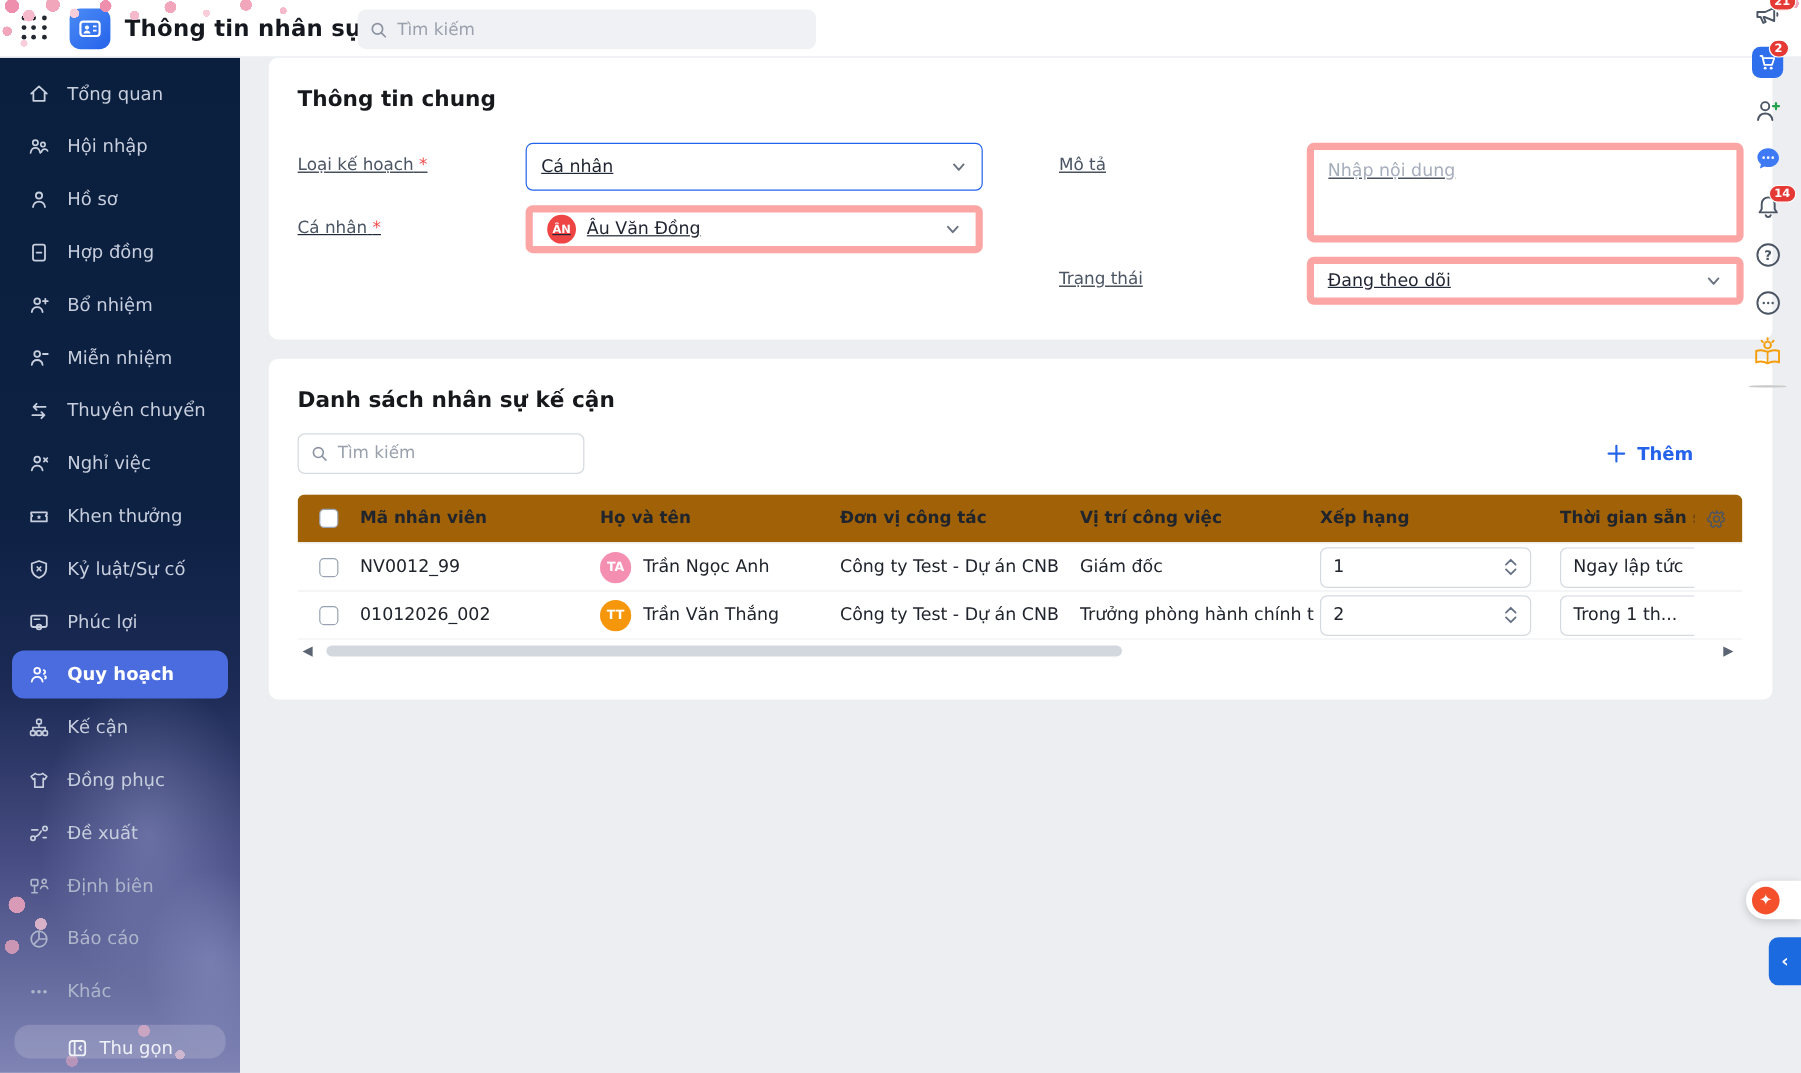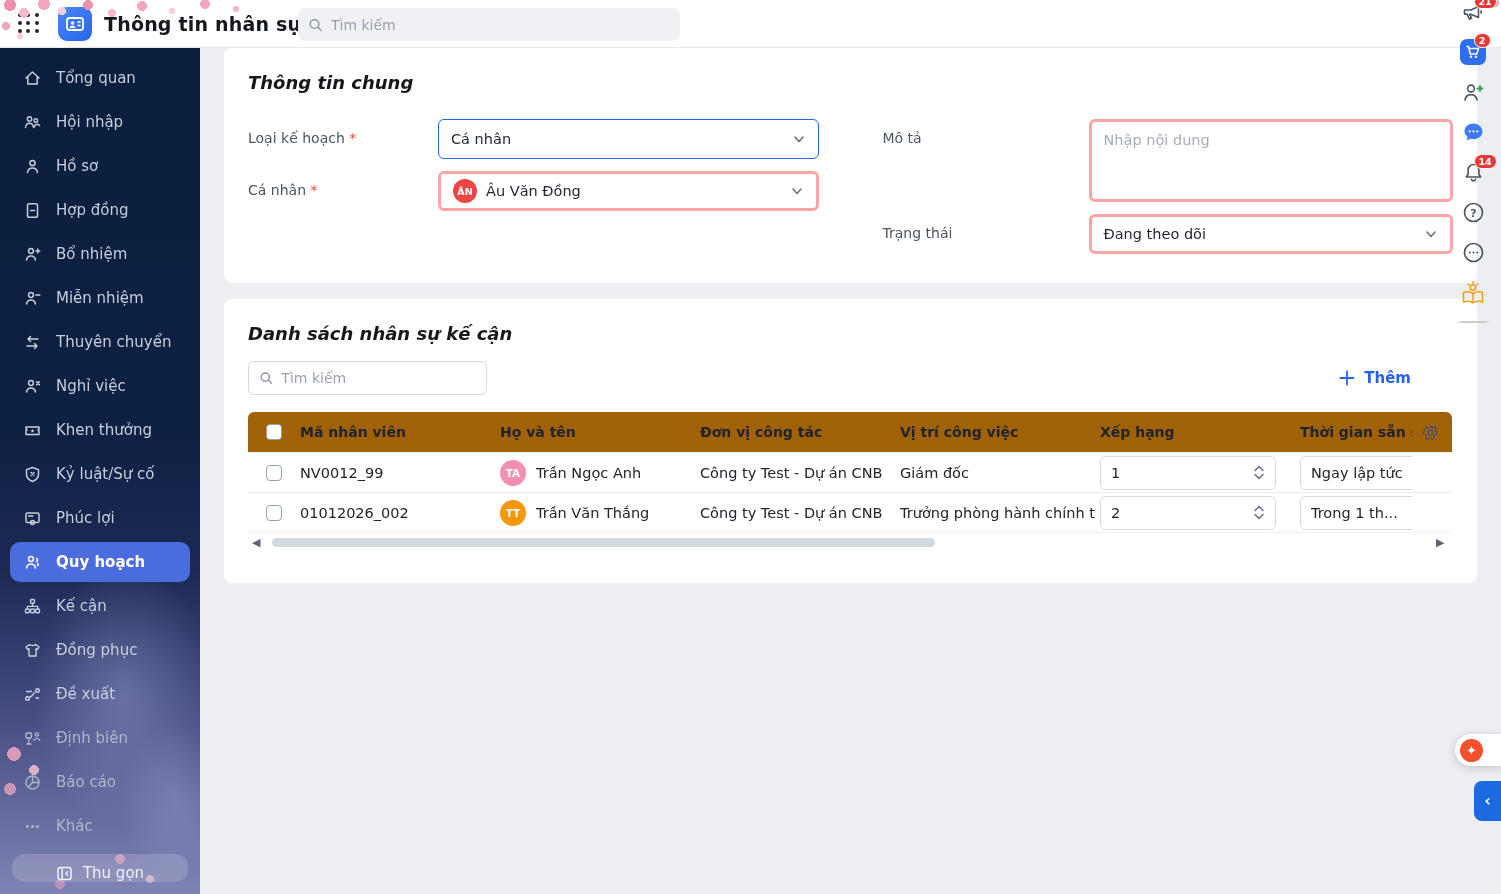--- a/index.html
+++ b/index.html
@@ -67,28 +67,28 @@
   .page-title { font-size:21px; font-weight:700; color:#17181c; }
   .page-actions { margin-left:auto; display:flex; gap:14px; }
   .btn { height:35px; border-radius:6px; font-size:14.5px; font-weight:600; padding:0 24px; display:flex; align-items:center; justify-content:center; cursor:pointer; border:1px solid transparent; font-family:inherit; }
   .btn-plain { background:#fff; border-color:#d7dbe2; color:#2b3240; }
   .btn-outline { background:#fff; border-color:#2563eb; color:#2563eb; }
   .btn-primary { background:#2563eb; color:#fff; }
 
   .card { background:#fff; border-radius:8px; padding:24px; }
   .card-1 { height:235px; }
   .card-2 { margin-top:16px; height:284px; }
-  .section-title { font-size:18px; font-weight:700; color:#17181c;font-style:italic; }
-
-  .form-grid { display:grid; grid-template-columns:1fr 1fr; column-gap:64px; margin-top:26px; }
+  .section-title { font-size:18px; font-weight:700; color:#17181c; }
+
+  .form-grid { display:grid; grid-template-columns:1fr 1fr; column-gap:64px; margin-top:26px;text-decoration:underline; }
   .frow { display:flex; margin-bottom:12px; }
   .frow .flabel { width:190px; flex:0 0 190px; font-size:14px; color:#4b5563; padding-top:11px; }
   .fcol-r .flabel { width:206px; flex:0 0 206px; }
   .req { color:#ef4444; }
-  .control { flex:1; height:40px; border:3px solid #fca5a5; border-radius:6px; background:#fff; display:flex; align-items:center; padding:0 12px; font-size:14.5px; color:#1f2430; cursor:pointer; position:relative; }
+  .control { flex:1; height:40px; border:6px solid #fca5a5; border-radius:6px; background:#fff; display:flex; align-items:center; padding:0 12px; font-size:14.5px; color:#1f2430; cursor:pointer; position:relative; }
   .control.focused { border:1.5px solid #2563eb; }
   .control .chev { margin-left:auto; display:flex; }
   .ta { height:83px; align-items:flex-start; padding-top:10px; cursor:text; }
   .ta textarea { border:none; outline:none; resize:none; width:100%; height:60px; font-family:inherit; font-size:14.5px; color:#1f2430; background:transparent; }
   .ta textarea::placeholder { color:#a6adba; }
   .mini-av { width:24px; height:24px; border-radius:50%; background:#ef4444; color:#fff; font-size:9.5px; font-weight:700; display:flex; align-items:center; justify-content:center; margin-right:9px; }
 
   .list-tools { display:flex; align-items:center; margin-top:17px; }
   .list-search { width:239px; height:34px; border:1px solid #d5d9e0; border-radius:6px; display:flex; align-items:center; padding:0 10px; gap:8px; background:#fff; }
   .list-search input { border:none; outline:none; width:100%; font-size:14px; color:#333; font-family:inherit; background:transparent; }

